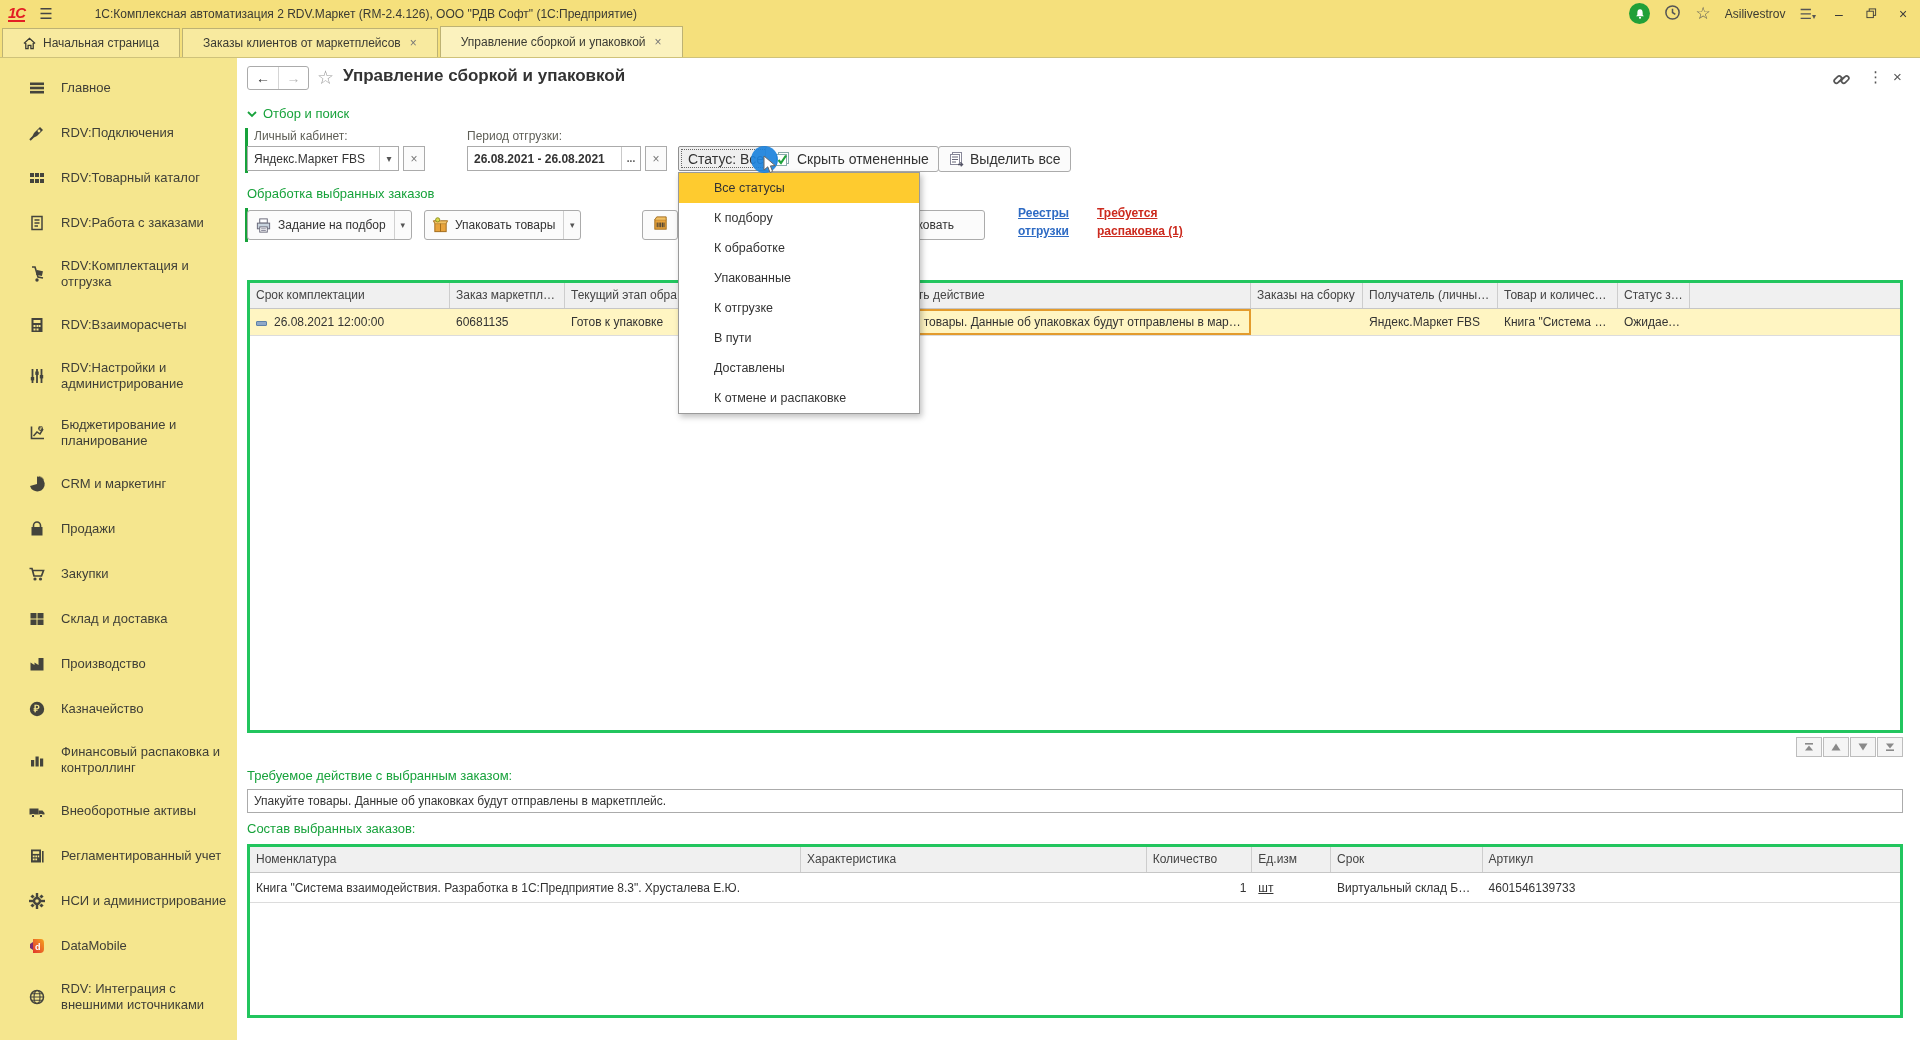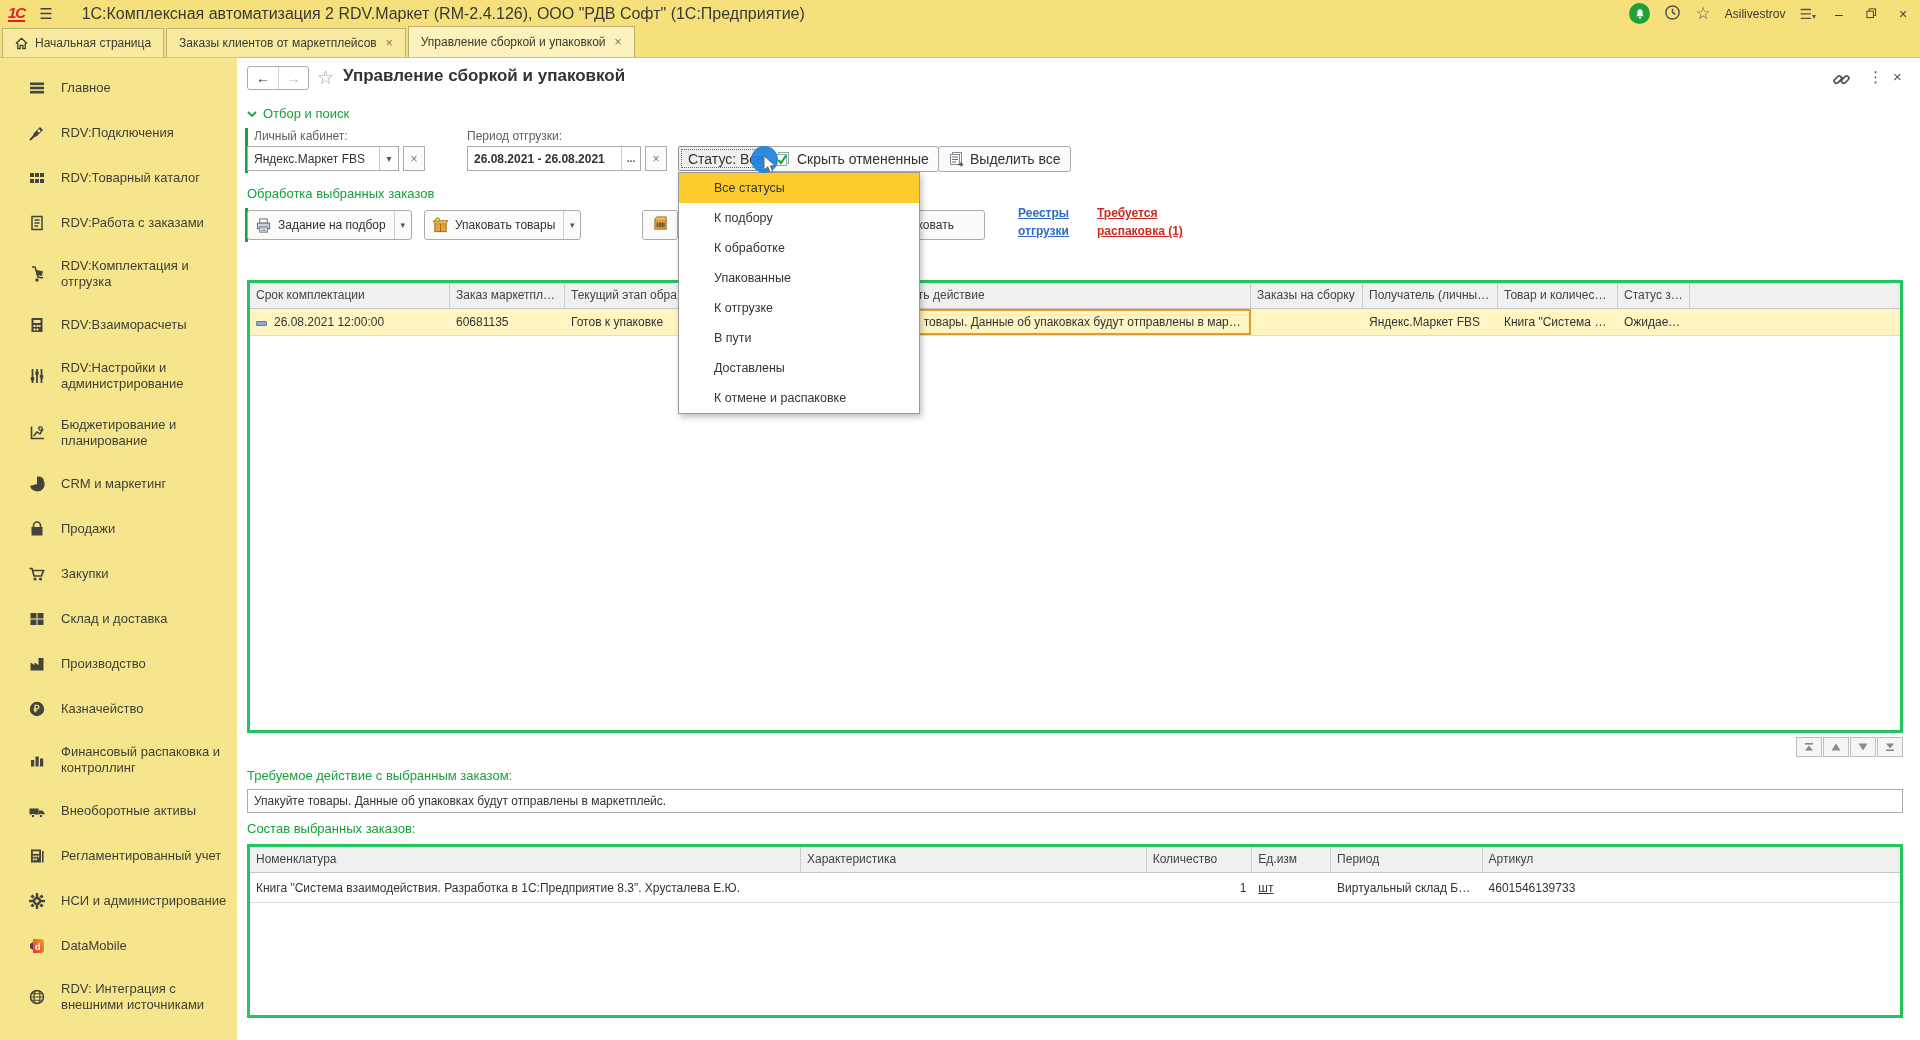--- a/index.html
+++ b/index.html
@@ -3,30 +3,30 @@
 <meta charset="utf-8">
 <style>
   * { margin:0; padding:0; box-sizing:border-box; }
   html,body { width:1920px; height:1040px; overflow:hidden; }
   .app { position:relative; width:1920px; height:1040px; font-family:"Liberation Sans", sans-serif; font-size:12px; color:#333; background:#fff; }
 
   
   .titlebar { height:27px; background:#F5E07C; display:flex; align-items:center; padding:0 8px; gap:10px; }
   .logo1c { font-weight:bold; font-style:italic; color:#E31E24; font-size:15px; letter-spacing:-1px; border-bottom:2px solid #E31E24; line-height:14px; }
   .tb-menu { font-size:15px; color:#444; padding:0 4px; cursor:pointer; }
-  .tb-title { font-size:16px; color:#3A3A33; flex:1; margin-left:15px; white-space:nowrap; overflow:hidden; }
+  .tb-title { font-size:12px; color:#3A3A33; flex:1; margin-left:28px; white-space:nowrap; overflow:hidden; }
   .tb-right { display:flex; align-items:center; gap:14px; }
   .bell-circle { width:21px; height:21px; border-radius:50%; background:#21A038; display:flex; align-items:center; justify-content:center; }
   .tb-user { font-size:12px; color:#3A3A33; }
   .tb-ico { color:#555; font-size:14px; cursor:pointer; line-height:1; }
   .win-btn { color:#3a3a3a; font-size:14px; width:18px; text-align:center; cursor:pointer; }
 
   
   .tabbar { height:31px; background:#F5E07C; display:flex; align-items:flex-end; padding-left:2px; border-bottom:1px solid #CFC27A; }
-  .tab { height:29px; display:flex; align-items:center; gap:7px; padding:0 12px; background:#F8EA9F; border:1px solid #BDB274; border-bottom:none; margin-right:2px; font-size:12px; color:#3A3A33; cursor:pointer; white-space:nowrap; }
+  .tab { height:29px; display:flex; align-items:center; gap:7px; padding:0 20px; background:#F8EA9F; border:1px solid #BDB274; border-bottom:none; margin-right:2px; font-size:12px; color:#3A3A33; cursor:pointer; white-space:nowrap; }
   .tab.active { background:#FBF2BE; height:31px; }
   .tab-close { color:#777; font-size:12px; margin-left:2px; cursor:pointer; }
 
   
   .main { display:flex; height:982px; }
   .sidebar { width:237px; background:#F5E68E; padding:14px 0 0 9px; overflow:hidden; }
   .nav-item { display:flex; align-items:center; gap:14px; padding:6px 8px 6px 18px; margin-bottom:13px; cursor:pointer; }
   .nav-ico { width:20px; height:20px; flex:0 0 20px; display:flex; align-items:center; justify-content:center; }
   .nav-label { font-size:13px; line-height:16px; color:#3F3F37; }
 
@@ -564,21 +564,21 @@
       <div class="grp-title" style="left:10px; top:763px;">
         <span>Состав выбранных заказов:</span>
       </div>
 
       <div class="tbl" style="left:10px; top:786px; width:1656px; height:174px;">
         <div class="trow thead">
           <div class="th" style="width:553px;">Номенклатура</div>
           <div class="th" style="width:347px;">Характеристика</div>
           <div class="th" style="width:106px;">Количество</div>
           <div class="th" style="width:79px;">Ед.изм</div>
-          <div class="th" style="width:152px;">Период</div>
+          <div class="th" style="width:152px;">Срок</div>
           <div class="th" style="width:419px; border-right:none;">Артикул</div>
         </div>
         <div class="trow drow" style="height:30px;">
           <div class="td" style="width:553px; line-height:30px;">Книга "Система взаимодействия. Разработка в 1С:Предприятие 8.3". Хрусталева Е.Ю.</div>
           <div class="td" style="width:347px; line-height:30px;"></div>
           <div class="td num" style="width:106px; line-height:30px;">1</div>
           <div class="td" style="width:79px; line-height:30px;text-decoration:underline;">шт</div>
           <div class="td" style="width:152px; line-height:30px;">Виртуальный склад Беру</div>
           <div class="td" style="width:419px; line-height:30px;">4601546139733</div>
         </div>

